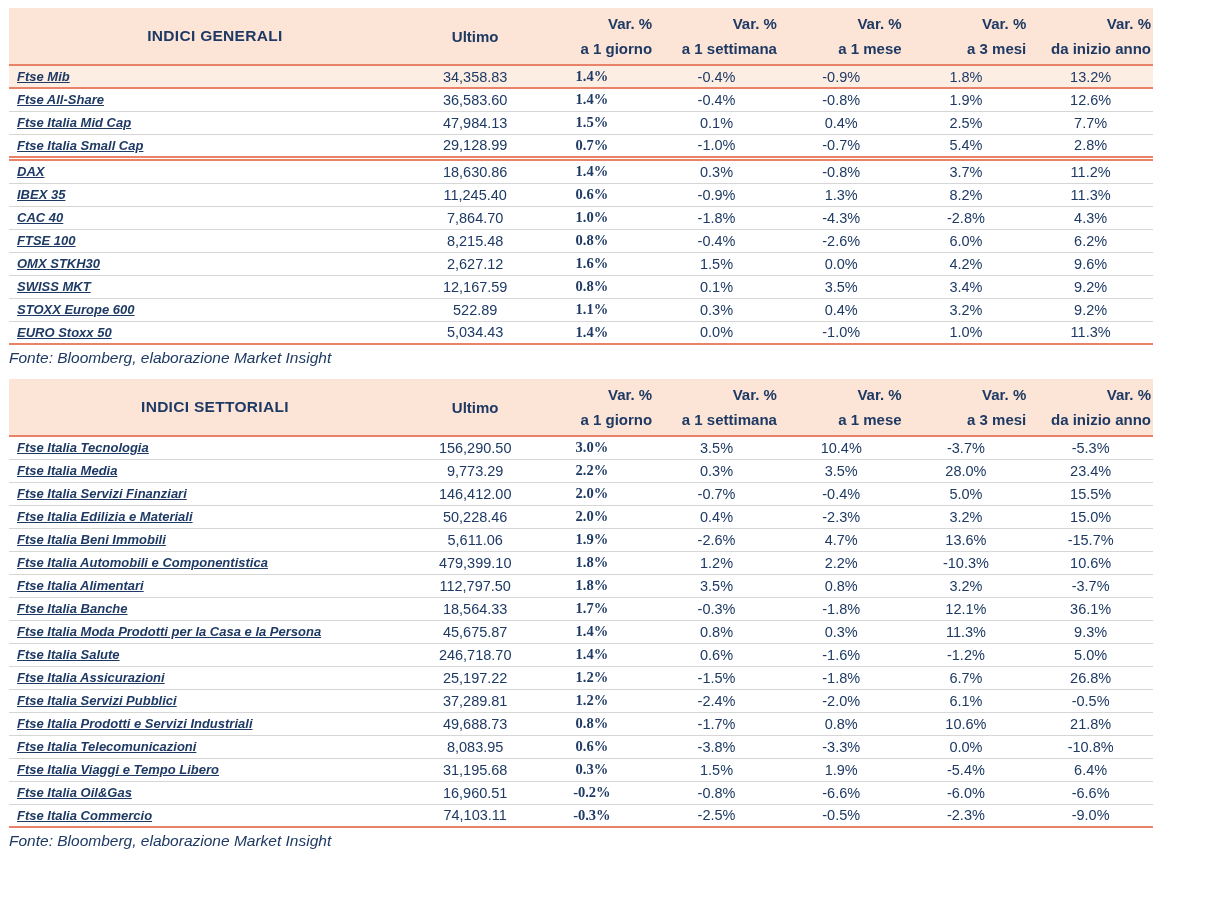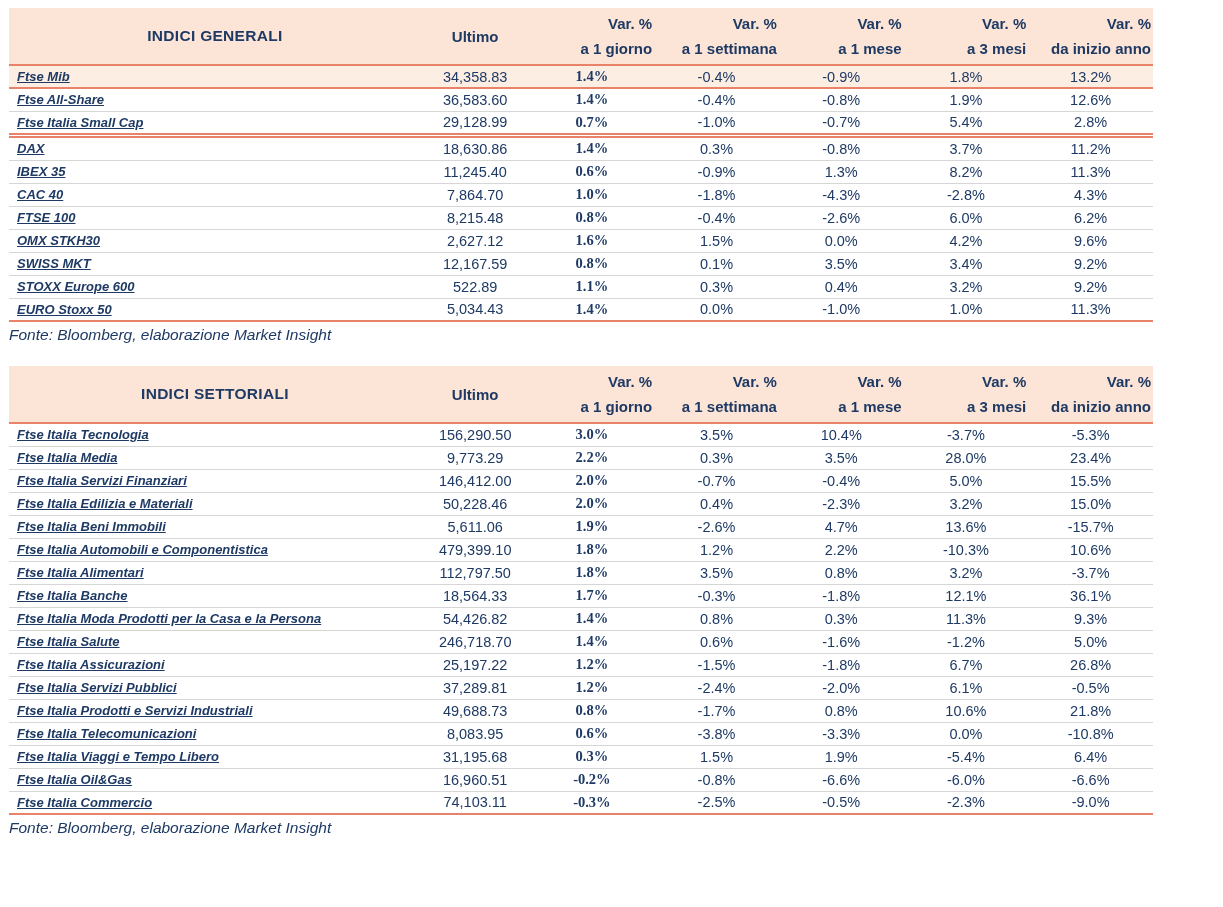--- a/index.html
+++ b/index.html
@@ -80,21 +80,21 @@
   tbody tr.last td{
     border-bottom:2px solid var(--accent);
   }
   .source{
     font-style:italic;
     font-size:15.5px;
     color:var(--text);
     padding:4px 2px 2px 0;
   }
   .table-block + .table-block{
-    margin-top:20px;
+    margin-top:10px;
   }
 </style>
 </head>
 <body>
 
 <div class="page">
 
   <section class="table-block">
     <table>
       <colgroup>
@@ -145,20 +145,29 @@
           <tr>
             <td class="name">Ftse All-Share</td>
             <td>36,583.60</td>
             <td class="d1">1.4%</td>
             <td>-0.4%</td>
             <td>-0.8%</td>
             <td>1.9%</td>
             <td>12.6%</td>
           </tr>
           <tr>
+            <td class="name">Ftse Italia Mid Cap</td>
+            <td>47,984.13</td>
+            <td class="d1">1.5%</td>
+            <td>0.1%</td>
+            <td>0.4%</td>
+            <td>2.5%</td>
+            <td>7.7%</td>
+          </tr>
+          <tr>
             <td class="name">Ftse Italia Small Cap</td>
             <td>29,128.99</td>
             <td class="d1">0.7%</td>
             <td>-1.0%</td>
             <td>-0.7%</td>
             <td>5.4%</td>
             <td>2.8%</td>
           </tr>
           <tr class="section-sep">
             <td colspan="7"></td>
@@ -345,21 +354,21 @@
             <td class="name">Ftse Italia Banche</td>
             <td>18,564.33</td>
             <td class="d1">1.7%</td>
             <td>-0.3%</td>
             <td>-1.8%</td>
             <td>12.1%</td>
             <td>36.1%</td>
           </tr>
           <tr>
             <td class="name">Ftse Italia Moda Prodotti per la Casa e la Persona</td>
-            <td>54,426.82</td>
+            <td>45,675.87</td>
             <td class="d1">1.4%</td>
             <td>0.8%</td>
             <td>0.3%</td>
             <td>11.3%</td>
             <td>9.3%</td>
           </tr>
           <tr>
             <td class="name">Ftse Italia Salute</td>
             <td>246,718.70</td>
             <td class="d1">1.4%</td>

